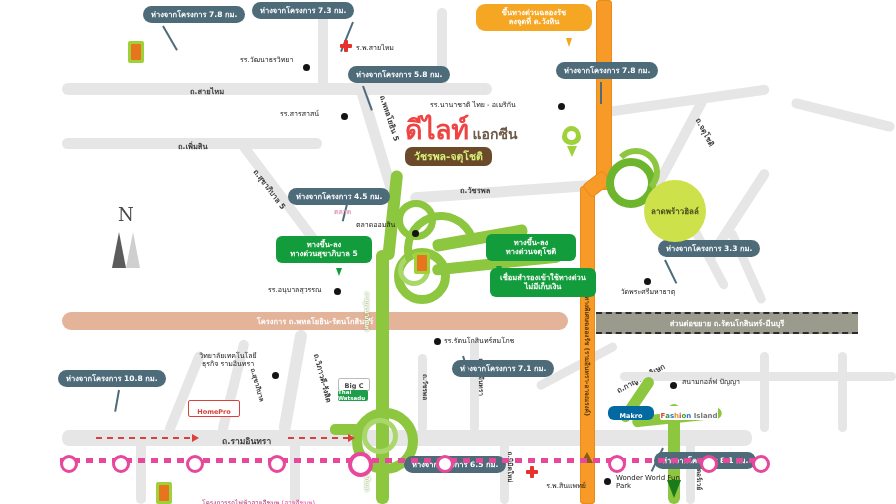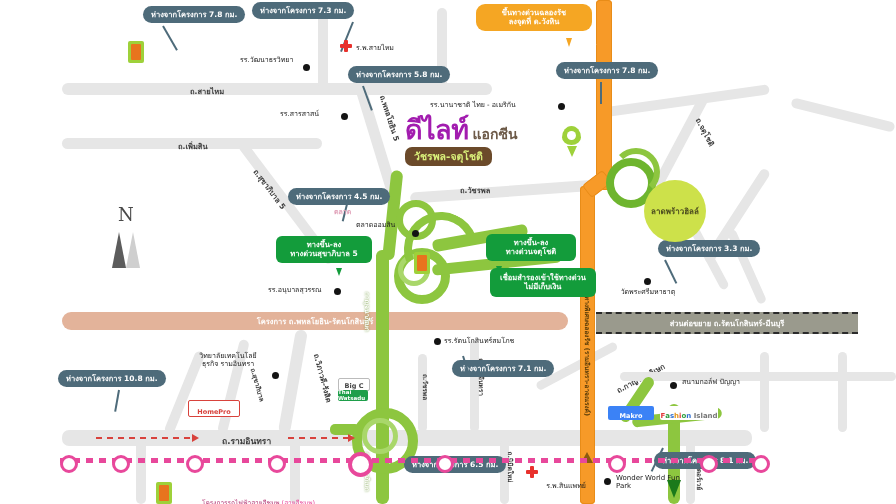--- a/index.html
+++ b/index.html
@@ -51,41 +51,41 @@
   .station.big{width:17px;height:17px;border-width:4px;}
   .pink-lbl{position:absolute;font-size:6.5px;color:#b03070;white-space:nowrap;}
   .pink-lbl .hi{color:#e8489b;}
 
   
   .red-dash{position:absolute;height:2px;background:repeating-linear-gradient(to right,#d8423c 0 6px,transparent 6px 11px);}
   .red-arrow{position:absolute;width:0;height:0;border-top:4px solid transparent;border-bottom:4px solid transparent;border-left:7px solid #d8423c;}
 
   
   .title-wrap{position:absolute;left:405px;top:116px;}
-  .t-main{font-size:27px;font-weight:bold;color:#a21caf;letter-spacing:-.5px;line-height:1;}
+  .t-main{font-size:27px;font-weight:bold;color:#ef4444;letter-spacing:-.5px;line-height:1;}
   .t-sub{font-size:14px;font-weight:bold;color:#6d5a48;margin-left:4px;}
   .t-ribbon{display:inline-block;background:#6b4a2a;color:#d9ef7a;font-size:10.5px;font-weight:bold;padding:1px 9px;border-radius:7px;margin-top:2px;}
   .pin{position:absolute;left:562px;top:126px;width:19px;height:19px;border-radius:50% 50% 50% 50%/60% 60% 40% 40%;background:#9ed13a;}
   .pin::after{content:"";position:absolute;left:4.5px;top:20px;border-left:5px solid transparent;border-right:5px solid transparent;border-top:11px solid #9ed13a;}
   .pin-hole{position:absolute;left:566.5px;top:130.5px;width:9px;height:9px;border-radius:50%;background:#fff;}
 
   
   .blob{position:absolute;border-radius:50%;background:#cde14a;display:flex;align-items:center;justify-content:center;}
   .blob span{font-size:8px;color:#4b4b1e;font-weight:bold;}
 
   
   .compass-n{position:absolute;font-size:18px;color:#4a4a4a;font-family:"DejaVu Serif","Liberation Serif",serif;}
   .needle{position:absolute;width:0;height:0;}
   .needle.dark{border-left:7px solid transparent;border-right:7px solid transparent;border-bottom:36px solid #5c5c5c;}
   .needle.light{border-left:7px solid transparent;border-right:7px solid transparent;border-bottom:36px solid #cfcfcf;}
 
   
   .logo{position:absolute;font-size:6.5px;font-weight:bold;display:flex;align-items:flex-end;justify-content:center;border-radius:2px;overflow:hidden;}
   .logo.red{background:#ffffff;border:1px solid #d8423c;color:#d8423c;}
-  .logo.teal{background:#3b82f6;color:#fff;}
+  .logo.teal{background:#0369a1;color:#fff;border-radius:6px;}
   .logo.multi{background:#fff;color:#333;}
   .logo.multi .c1{color:#e23b3b;}.logo.multi .c2{color:#2f9e3f;}
   .logo.multi .c3{color:#2f6fd0;}.logo.multi .c4{color:#e2951b;}
   .logo.green-sq{background:#1e9e4a;color:#fff;}
   .logo.market{background:#fff;border:1px solid #bbb;color:#444;}
 
   
   .storeicon{position:absolute;width:16px;height:22px;background:#9ed13a;border-radius:2px;display:flex;align-items:center;justify-content:center;}
   .storeicon i{display:block;width:10px;height:16px;background:#e8741e;border-radius:1px;}
 

